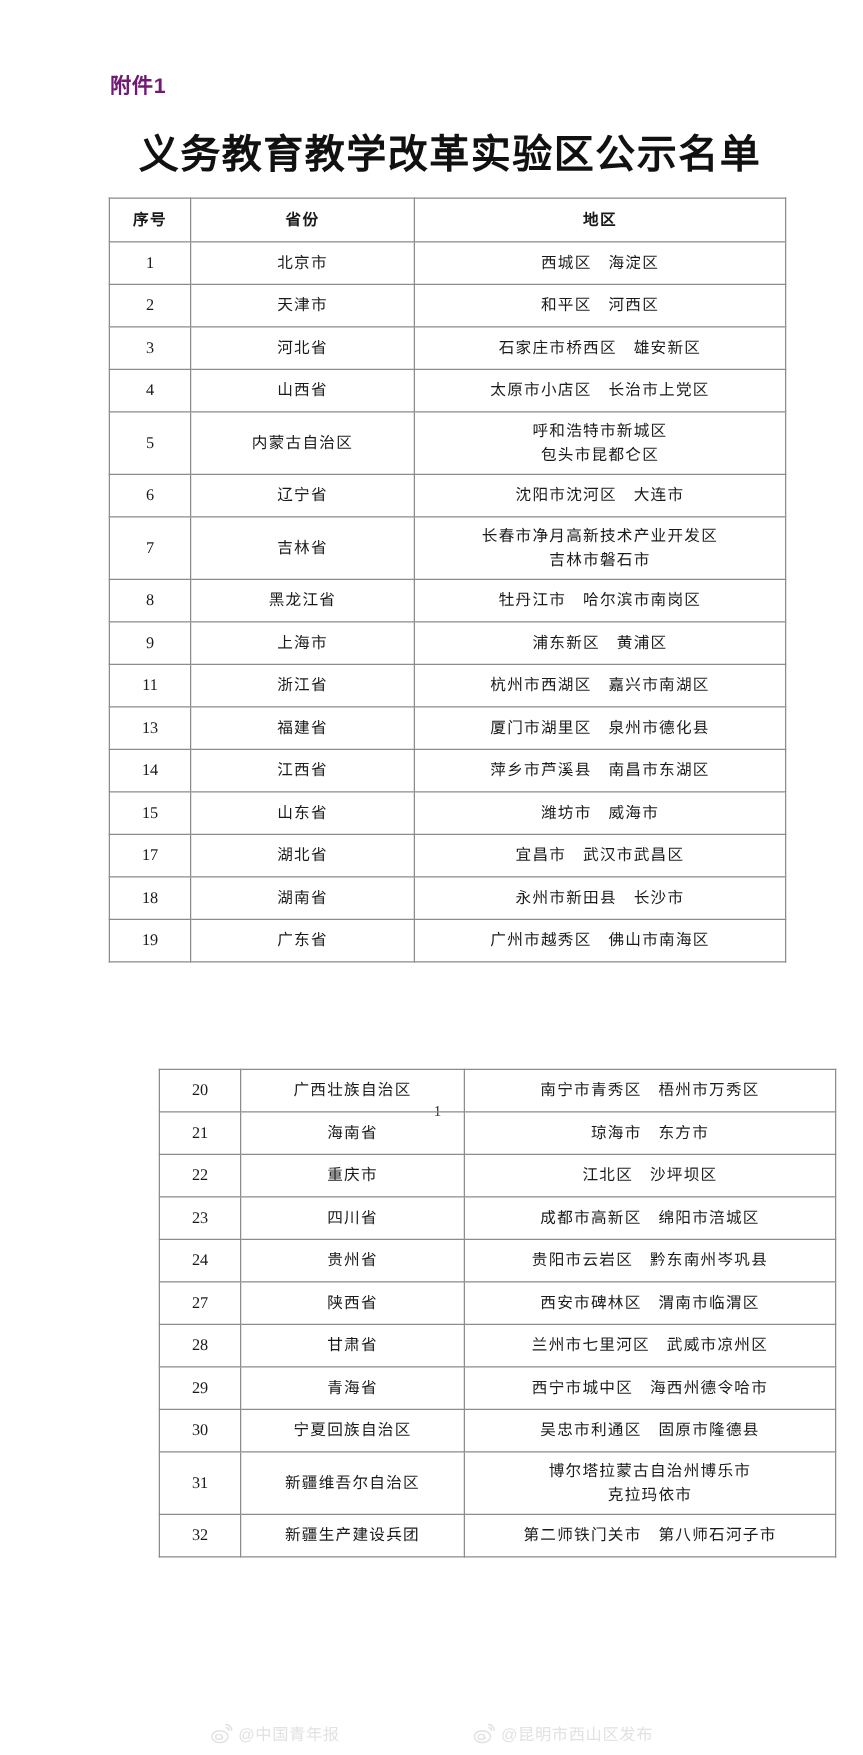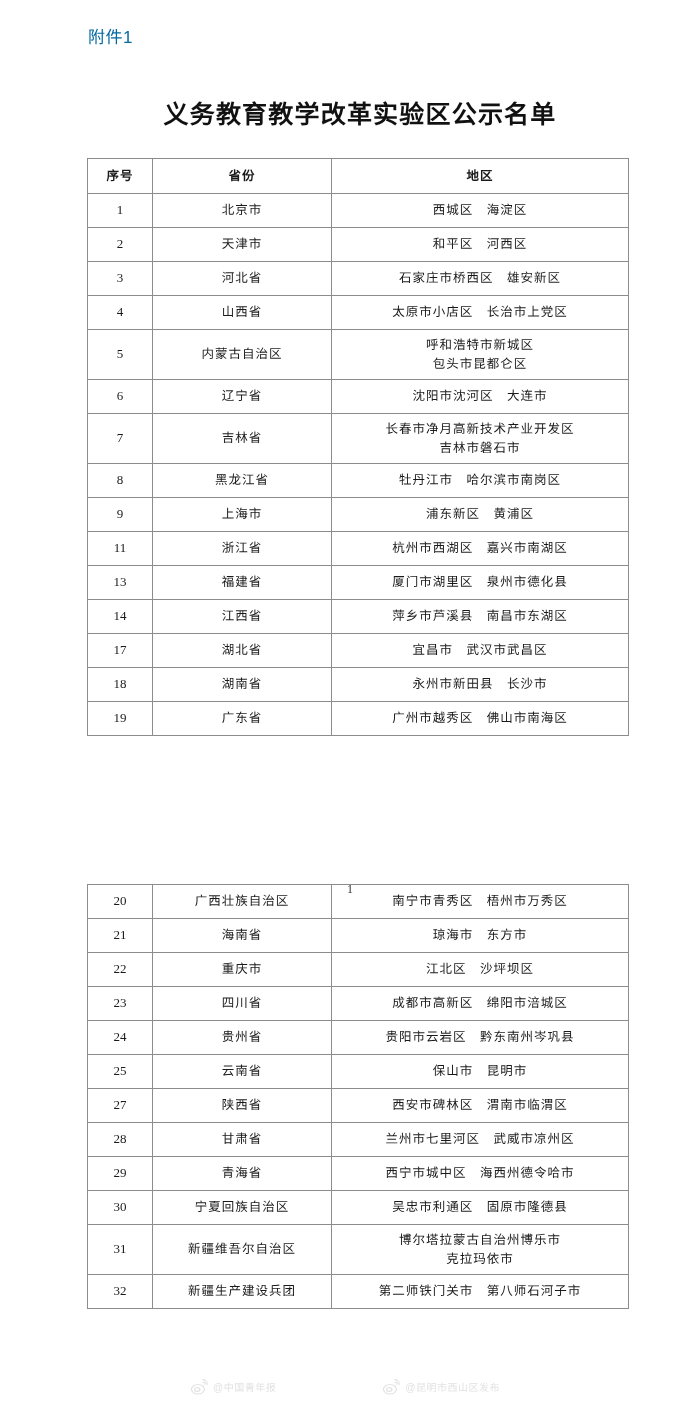--- a/index.html
+++ b/index.html
@@ -21,55 +21,55 @@
     position: relative;
     width: 690px;
     height: 1404px;
     box-sizing: border-box;
   }
 
   
   .attachment-label {
     position: absolute;
     left: 88px;
-    top: 29px;
+    top: 60px;
     font-family: "Liberation Sans", "DejaVu Sans", sans-serif;
-    font-weight: normal;
+    font-weight: bold;
     font-size: 17px;
     letter-spacing: 0.5px;
-    color: #0369a1;
+    color: #701a75;
     line-height: 1;
     white-space: nowrap;
   }
 
   .doc-title {
     position: absolute;
     left: 0;
     right: 0;
     top: 82px;
     text-align: center;
     font-family: "Liberation Serif", "DejaVu Serif", serif;
     font-weight: bold;
-    font-size: 25px;
+    font-size: 32px;
     letter-spacing: 1.2px;
     color: #111111;
     line-height: 1.3;
     padding-left: 30px;
     box-sizing: border-box;
   }
 
   
   .table-block {
     position: absolute;
     left: 87px;
     width: 541px;
     box-sizing: border-box;
   }
   #table-block-1 { top: 158px; }
-  #table-block-2 { top: 884px; }
+  #table-block-2 { top: 855px; margin-left: 40px; }
 
   table.list-table {
     border-collapse: collapse;
     width: 541px;
     table-layout: fixed;
     font-size: 12.5px;
     padding-left: 12px;
   }
   table.list-table col.col-no    { width: 65px; }
   table.list-table col.col-prov  { width: 179px; }
@@ -135,21 +135,21 @@
     justify-content: center;
     gap: 106px;
     pointer-events: none;
   }
   .watermark {
     display: flex;
     align-items: center;
     gap: 4px;
     color: #e2e2e2;
     font-family: "Liberation Sans", "DejaVu Sans", sans-serif;
-    font-size: 10px;
+    font-size: 13px;
     letter-spacing: 0.5px;
     white-space: nowrap;
     user-select: none;
   }
   .watermark .wm-icon {
     display: inline-block;
     width: 19px;
     height: 19px;
     position: relative;
     flex: 0 0 auto;
@@ -261,20 +261,27 @@
             </td>
           </tr>
           <tr>
             <td class="cell-no">14</td>
             <td class="cell-prov">江西省</td>
             <td class="cell-reg">
               <span class="reg-line">萍乡市芦溪县　南昌市东湖区</span>
             </td>
           </tr>
           <tr>
+            <td class="cell-no">15</td>
+            <td class="cell-prov">山东省</td>
+            <td class="cell-reg">
+              <span class="reg-line">潍坊市　威海市</span>
+            </td>
+          </tr>
+          <tr>
             <td class="cell-no">17</td>
             <td class="cell-prov">湖北省</td>
             <td class="cell-reg">
               <span class="reg-line">宜昌市　武汉市武昌区</span>
             </td>
           </tr>
           <tr>
             <td class="cell-no">18</td>
             <td class="cell-prov">湖南省</td>
             <td class="cell-reg">
@@ -328,27 +335,20 @@
             <td class="cell-prov">四川省</td>
             <td class="cell-reg">
               <span class="reg-line">成都市高新区　绵阳市涪城区</span>
             </td>
           </tr>
           <tr>
             <td class="cell-no">24</td>
             <td class="cell-prov">贵州省</td>
             <td class="cell-reg">
               <span class="reg-line">贵阳市云岩区　黔东南州岑巩县</span>
-            </td>
-          </tr>
-          <tr>
-            <td class="cell-no">25</td>
-            <td class="cell-prov">云南省</td>
-            <td class="cell-reg">
-              <span class="reg-line">保山市　昆明市</span>
             </td>
           </tr>
           <tr>
             <td class="cell-no">27</td>
             <td class="cell-prov">陕西省</td>
             <td class="cell-reg">
               <span class="reg-line">西安市碑林区　渭南市临渭区</span>
             </td>
           </tr>
           <tr>

